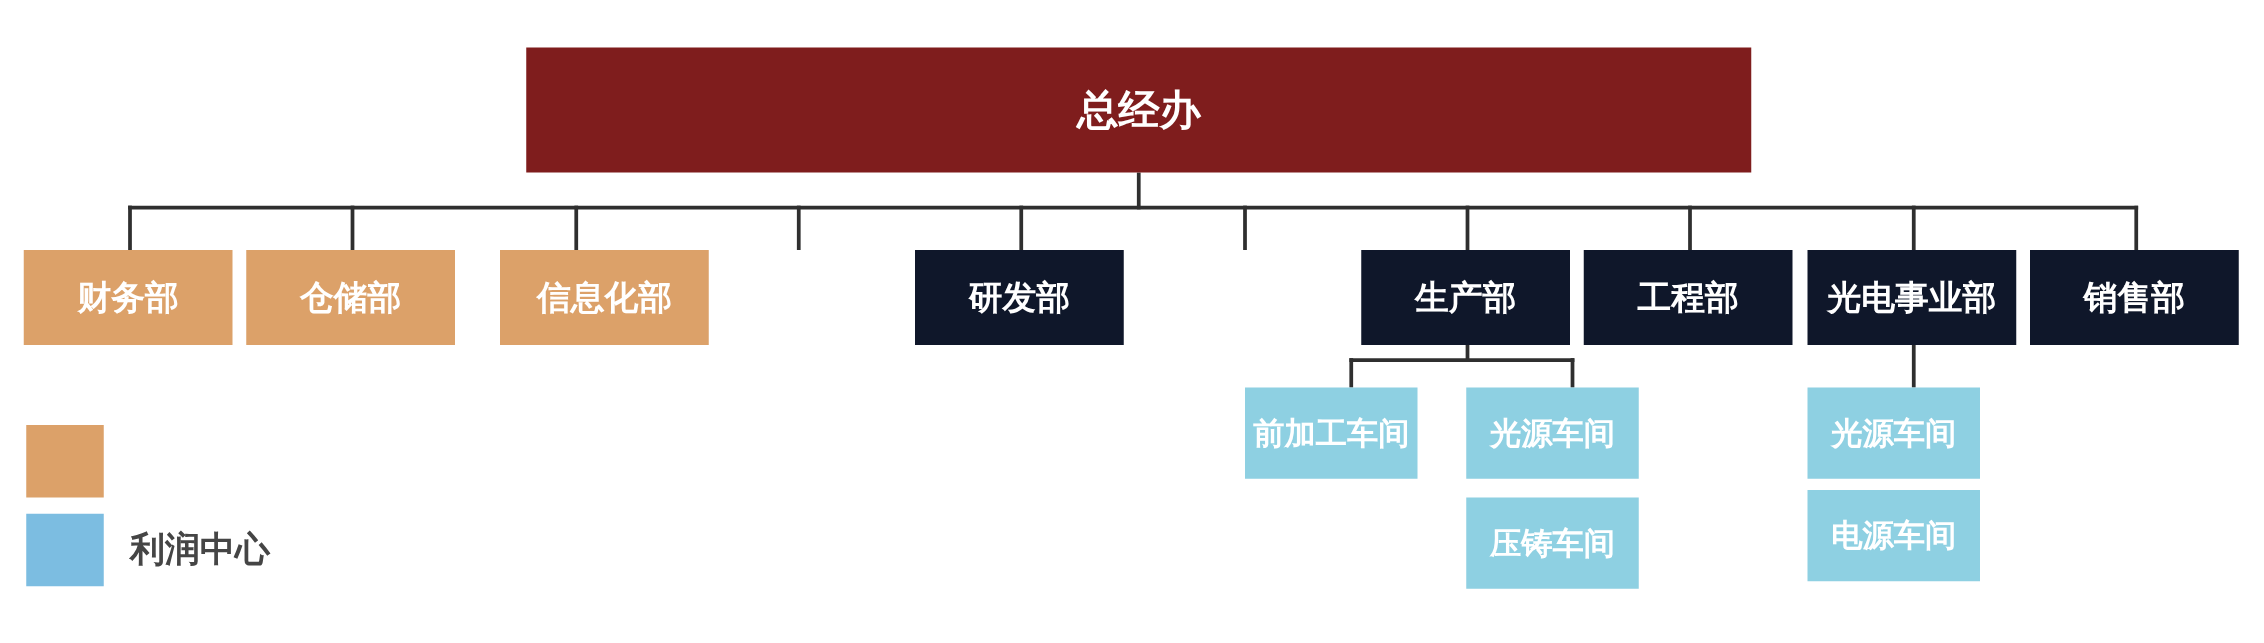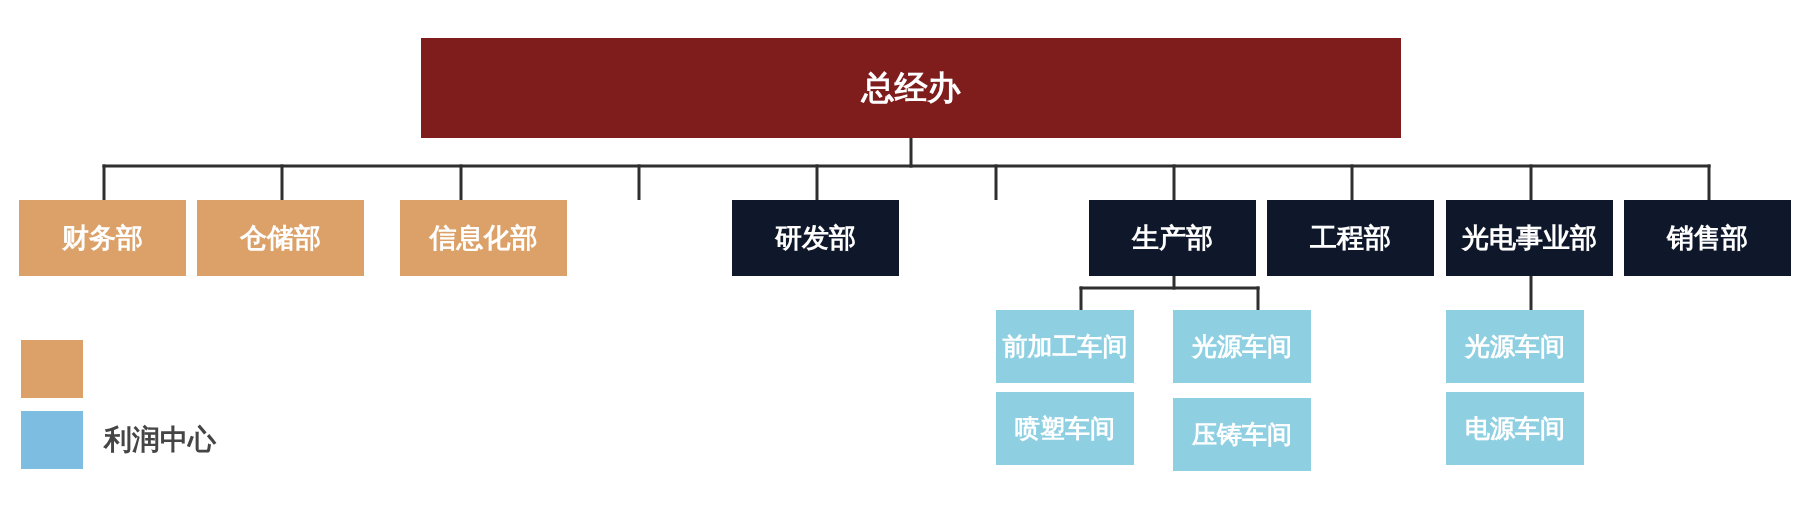--- a/index.html
+++ b/index.html
@@ -90,23 +90,20 @@
   <div class="node dept profit d10">
     <span>销售部</span>
   </div>
 
   <div class="node workshop w-pre">
     <span>前加工车间</span>
   </div>
   <div class="node workshop w-asm">
     <span>光源车间</span>
   </div>
-  <div class="node workshop w-spray">
-    <span>喷塑车间</span>
-  </div>
   <div class="node workshop w-die">
     <span>压铸车间</span>
   </div>
   <div class="node workshop w-light">
     <span>光源车间</span>
   </div>
   <div class="node workshop w-power">
     <span>电源车间</span>
   </div>
 

